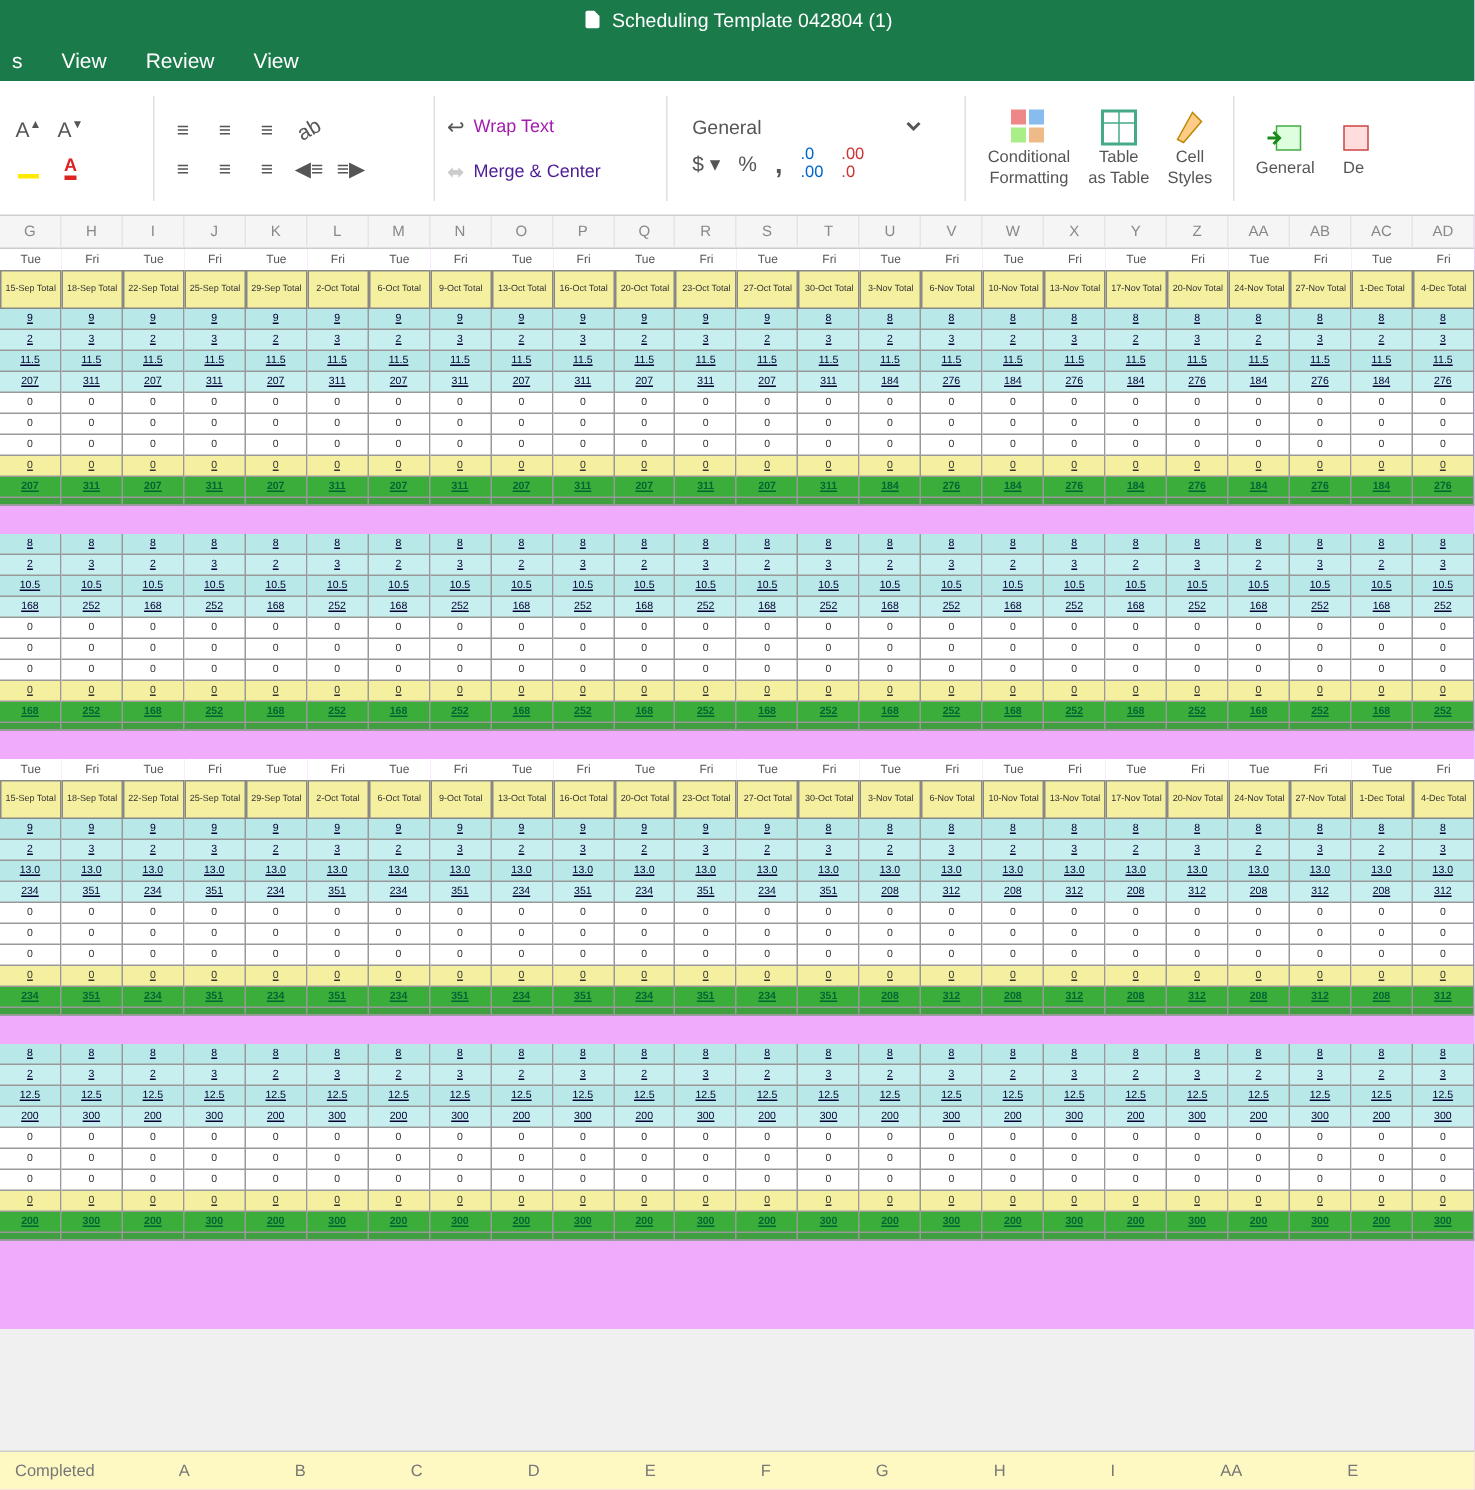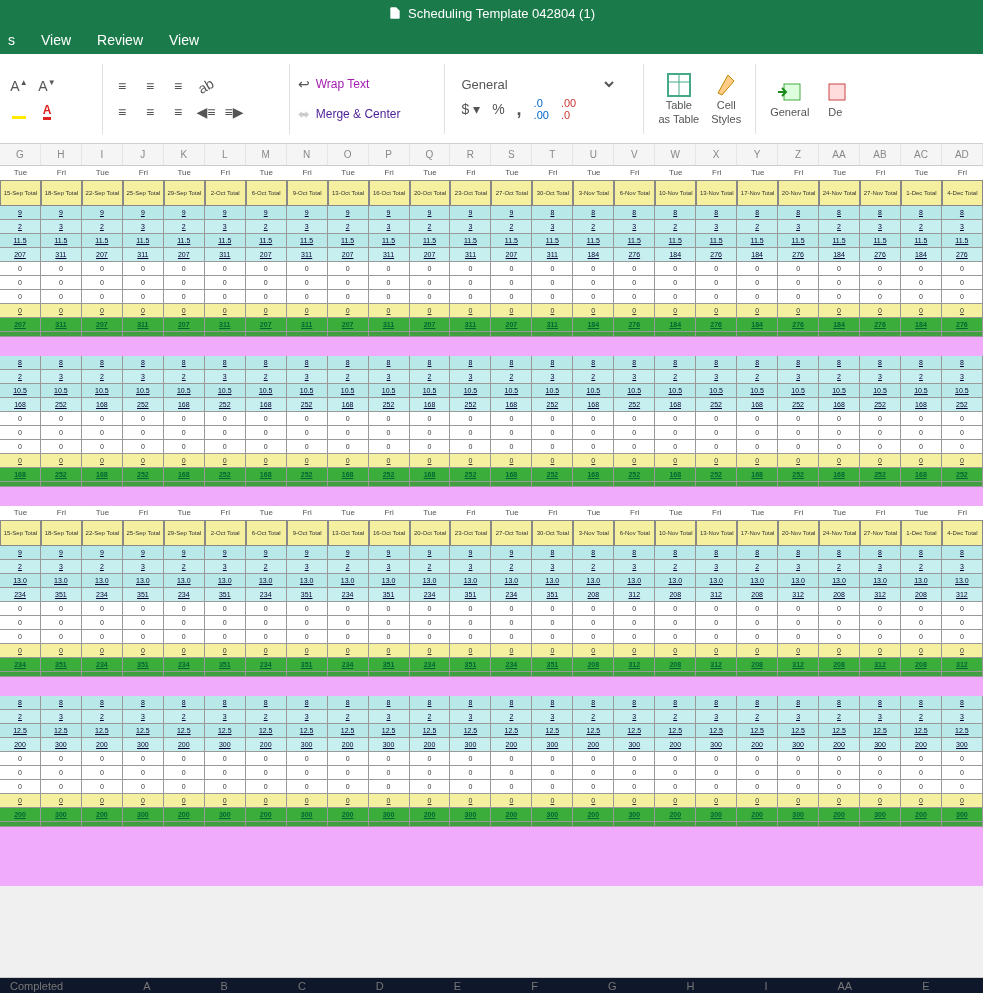--- a/index.html
+++ b/index.html
@@ -31,21 +31,21 @@
 .cell{flex:1;font-size:7px;text-align:center;line-height:14px;border-right:1px solid #999;border-bottom:1px solid #999;overflow:hidden;white-space:nowrap}
 .days-row .cell{background:#fff;color:#555;border:none;font-size:8px}
 .dates-row .cell{background:#f5f0a0;color:#333;font-size:6px;line-height:10px;height:auto;padding:2px 0;display:flex;align-items:center;justify-content:center;border:1px solid #888}
 .dates-row{height:26px}
 .r-teal .cell{background:#b8e8e8;text-decoration:underline;color:#003}
 .r-teal2 .cell{background:#c8efef;text-decoration:underline;color:#003}
 .r-zero .cell{background:#fff;color:#333}
 .r-yellow .cell{background:#f5f0a0;color:#333;text-decoration:underline}
 .sum-row .cell{background:#3aad3a;color:#063;text-decoration:underline;font-weight:bold}
 .dark-tab .cell{background:#40a040!important;height:5px;line-height:5px;font-size:0}
-.status{position:absolute;bottom:0;left:0;right:0;height:16px;background:#0f172a;border-top:1px solid #ccc;display:flex;align-items:center;padding:0 10px;gap:80px}
+.status{position:absolute;bottom:0;left:0;right:0;height:26px;background:#fef9c3;border-top:1px solid #ccc;display:flex;align-items:center;padding:0 10px;gap:56px}
 .status span{font-size:11px;color:#777}
 .bot-wrap{height:720px;overflow:hidden}
 </style>
 </head>
 <body>
 
 <div class="title-bar">
   <svg viewBox="0 0 24 24" fill="#fff">
       <path d="M14 2H6a2 2 0 0 0-2 2v16a2 2 0 0 0 2 2h12a2 2 0 0 0 2-2V8l-6-6z"></path>
     </svg>
@@ -132,20 +132,30 @@
       <span>$ ▾</span>
       <span>%</span>
       <span style="font-size:18px;font-weight:bold">,</span>
       <span style="font-size:11px;color:#06c">.0<br>.00</span>
       <span style="font-size:11px;color:#c33">.00<br>.0</span>
     </div>
   </div>
   <div class="sep"></div>
   <div class="ribbon-btn">
     <svg width="28" height="28">
+        <rect x="2" y="2" width="10" height="10" fill="#e88"></rect>
+        <rect x="14" y="2" width="10" height="10" fill="#8be"></rect>
+        <rect x="2" y="14" width="10" height="10" fill="#ae8"></rect>
+        <rect x="14" y="14" width="10" height="10" fill="#eb8"></rect>
+      </svg>
+    <span>Conditional</span>
+      <span>Formatting</span>
+  </div>
+  <div class="ribbon-btn">
+    <svg width="28" height="28">
         <rect x="3" y="3" width="22" height="22" fill="none" stroke="#4a8" stroke-width="2"></rect>
         <line x1="3" y1="11" x2="25" y2="11" stroke="#4a8"></line>
         <line x1="14" y1="3" x2="14" y2="25" stroke="#4a8"></line>
       </svg>
     <span>Table</span>
       <span>as Table</span>
   </div>
   <div class="ribbon-btn">
     <svg width="28" height="28">
         <path d="M6 22 L16 4 L22 10 L10 24 Z" fill="#fc8" stroke="#b80"></path>

